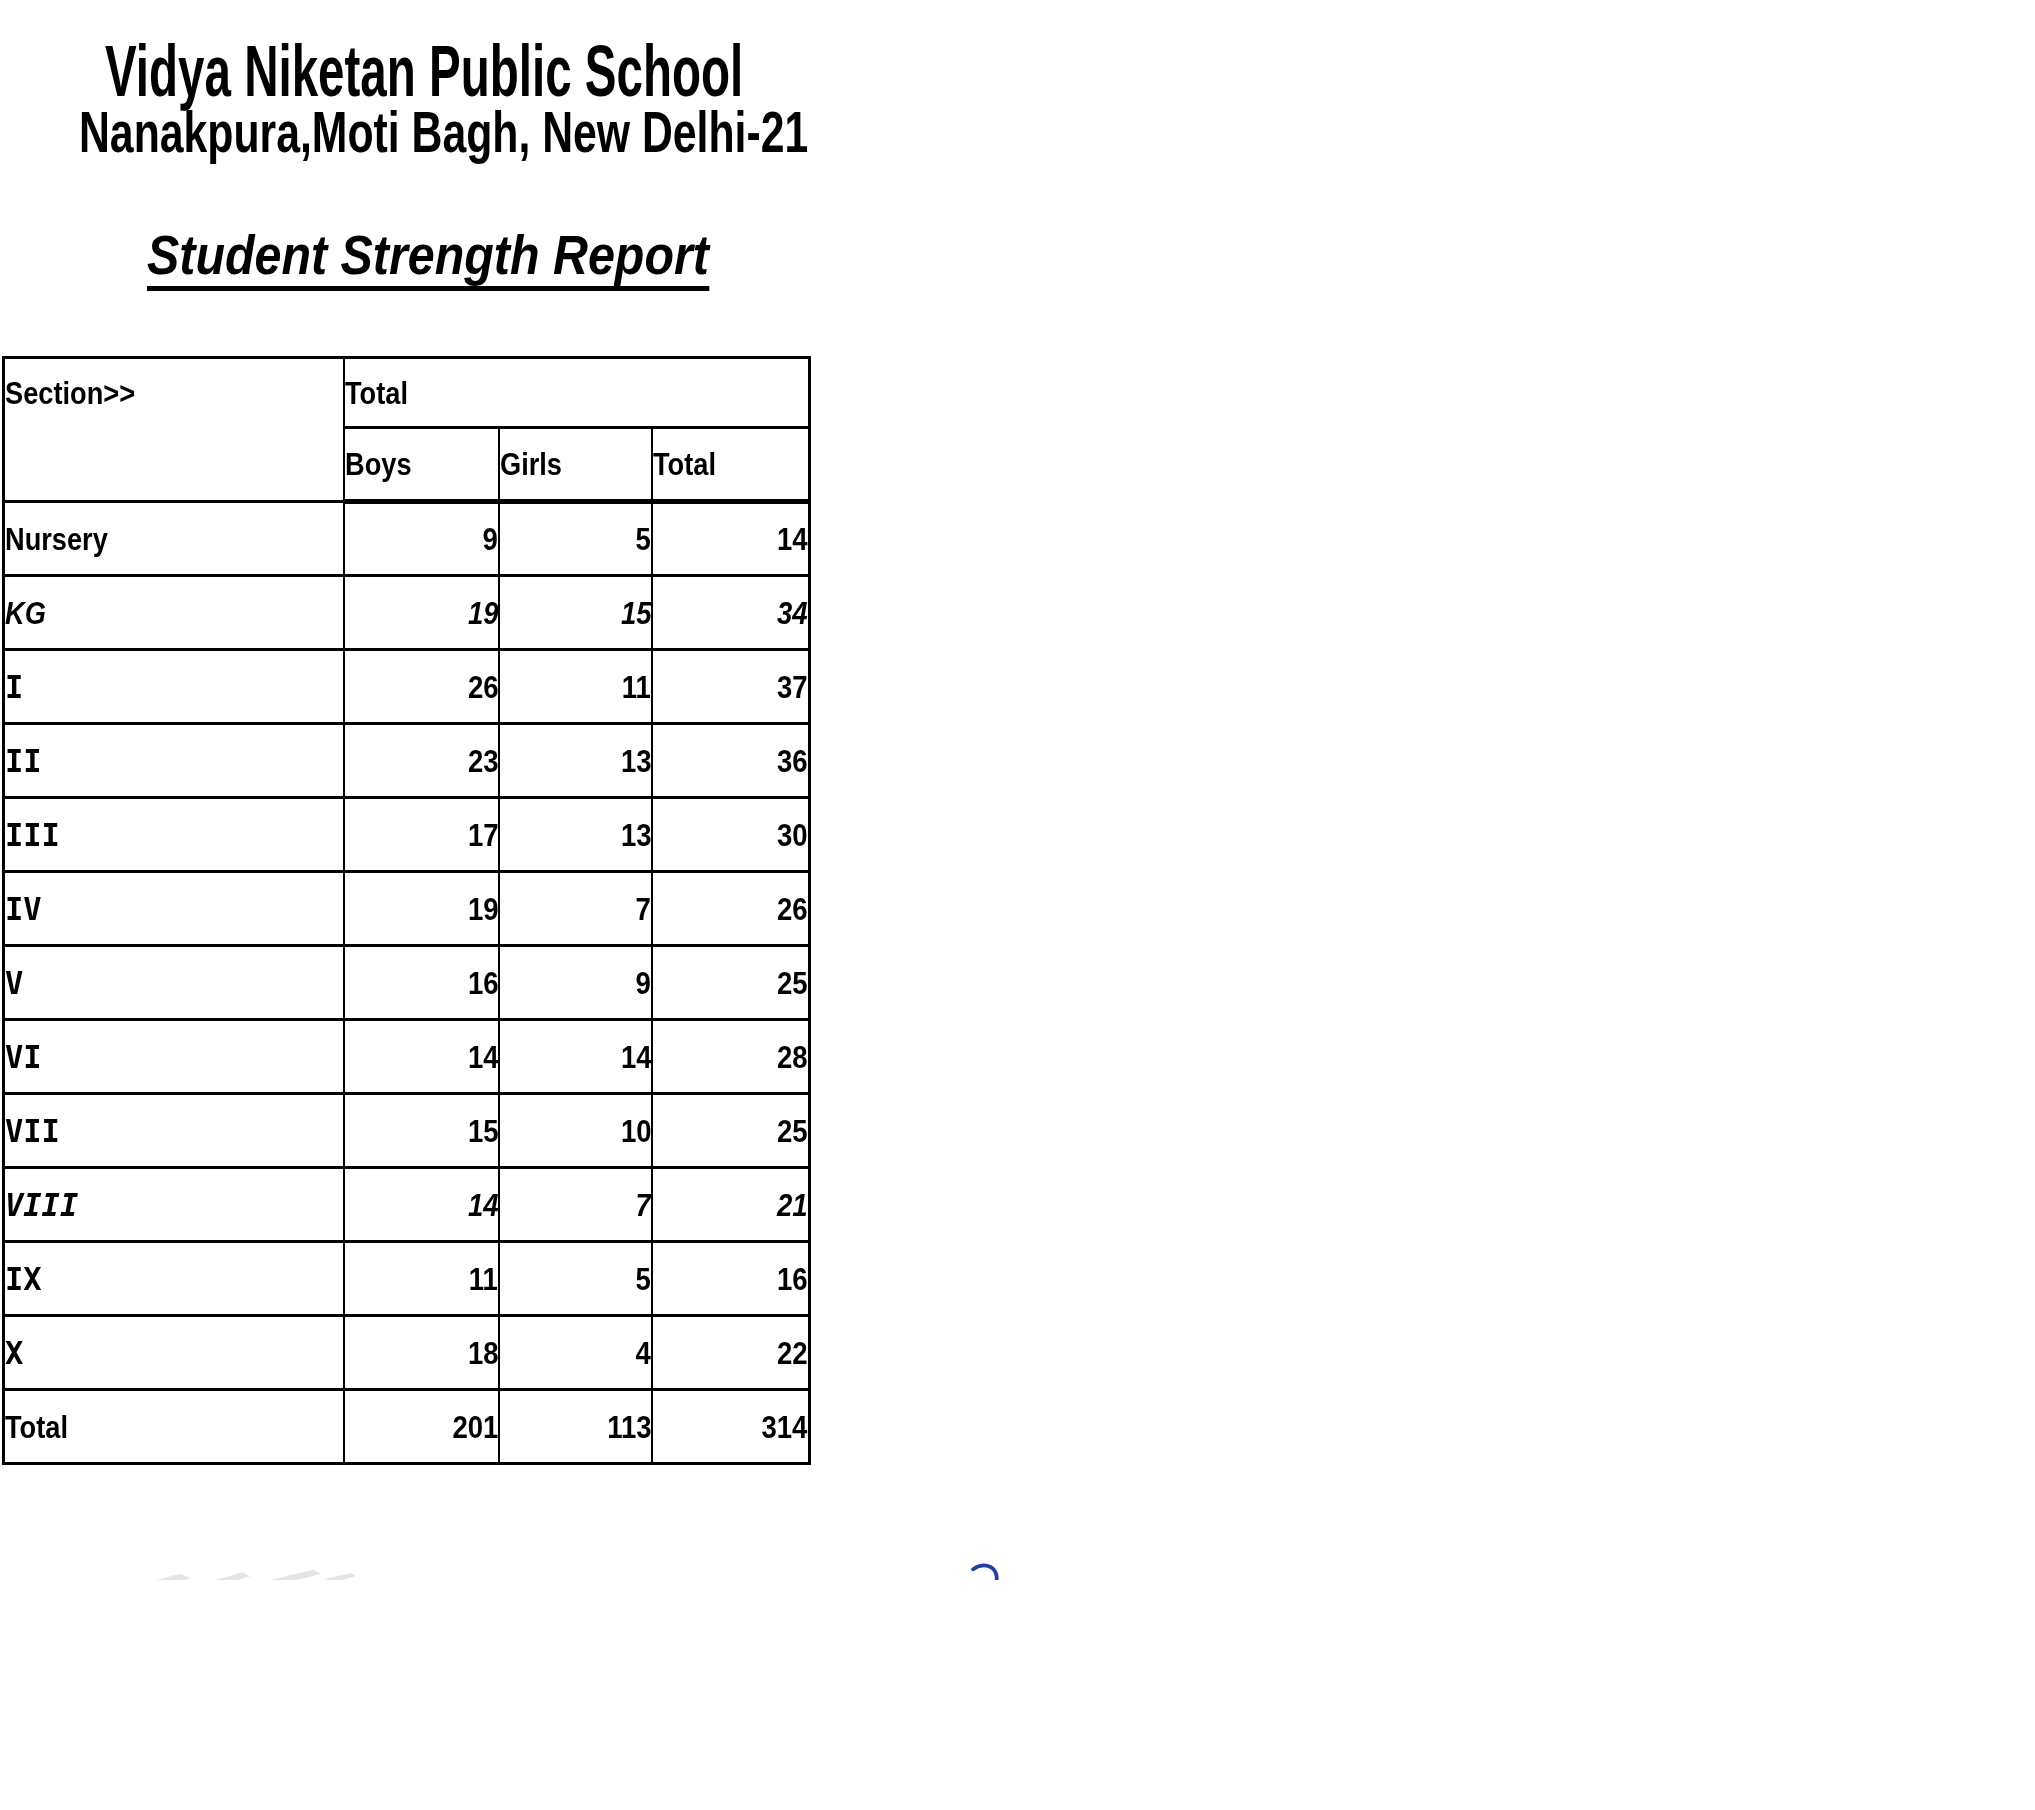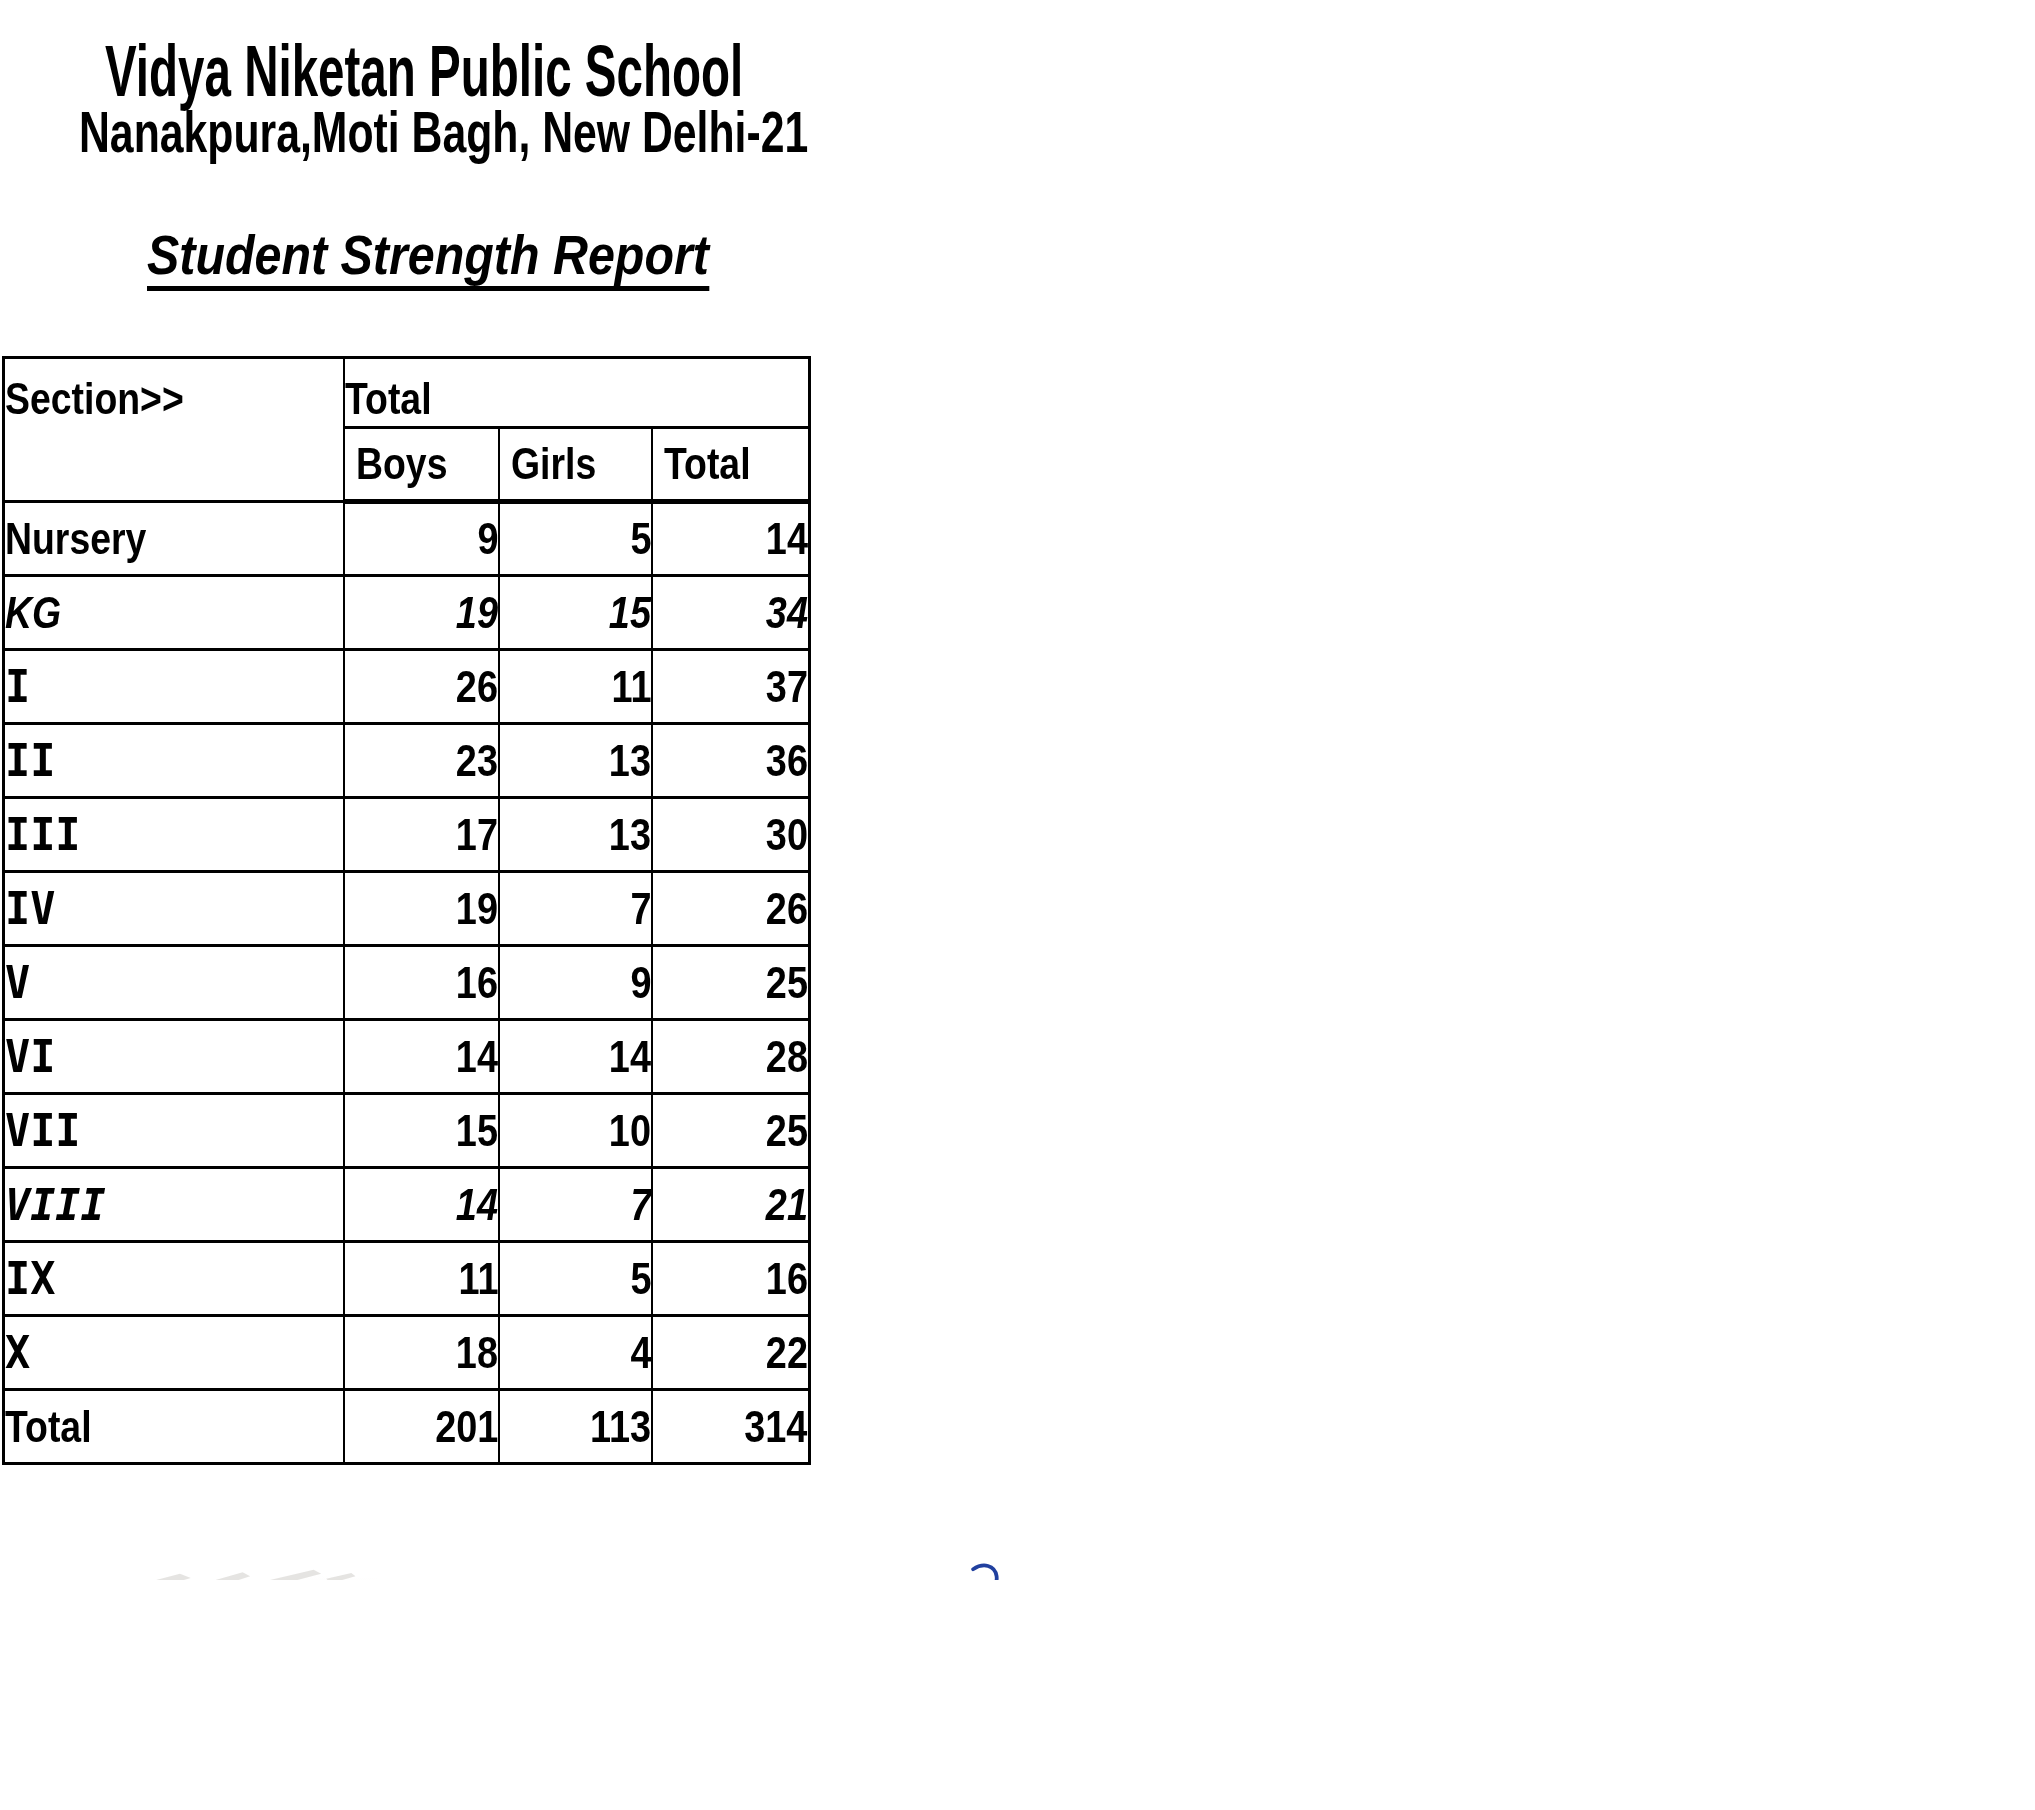--- a/index.html
+++ b/index.html
@@ -12,27 +12,27 @@
   .school-address{position:absolute;left:79px;top:104px;font-size:57px;line-height:1;font-weight:bold;
                white-space:nowrap;transform:scaleX(0.75);transform-origin:0 0;}
   .report-title{position:absolute;left:147px;top:228px;font-size:55px;line-height:1;font-weight:bold;
                font-style:italic;white-space:nowrap;transform:scaleX(0.88);transform-origin:0 0;
                padding-bottom:2.5px;border-bottom:5.9px solid #000;}
 
   
   table.strength{position:absolute;left:1.7px;top:356px;border-collapse:collapse;table-layout:fixed;
                  border:3.8px solid #000;}
   table.strength td, table.strength th{border:2.1px solid #000;border-top-width:3.3px;border-bottom-width:3.3px;
-                 padding:0;font-weight:bold;font-size:44px;line-height:1;vertical-align:middle;
+                 padding:0;font-weight:bold;font-size:32px;line-height:1;vertical-align:middle;
                  font-family:"Liberation Sans",sans-serif;overflow:visible;white-space:nowrap;}
   tr.hrow1 th{vertical-align:top;padding-top:17.6px;text-align:left;}
   th.corner{border-bottom-width:5.9px;}
   th.group-h{border-bottom-width:4.2px;}
   tr.hrow2 th{border-bottom-width:5.9px;text-align:left;}
-  td.sec, tr.hrow2 th, th.corner, th.group-h{padding-left:11px;text-align:left;}
+  td.sec, tr.hrow2 th, th.corner, th.group-h{text-align:left;}
   td.num{text-align:right;padding-right:14.2px;}
   .cx{display:inline-block;transform:scaleX(0.85);transform-origin:0 50%;}
   td.num .cx{transform-origin:100% 50%;transform:scaleX(0.86);}
   .roman{font-family:"DejaVu Sans Mono",monospace;transform:scaleX(0.95);}
 
   
   .stamp-line{position:absolute;width:502px;text-align:center;white-space:nowrap;line-height:1;}
   .p-stamp{font-family:"Liberation Serif",serif;font-weight:bold;}
   .c-stamp{font-family:"Liberation Sans",sans-serif;font-weight:bold;}
   .printed-label{position:absolute;width:502px;text-align:center;white-space:nowrap;line-height:1;

